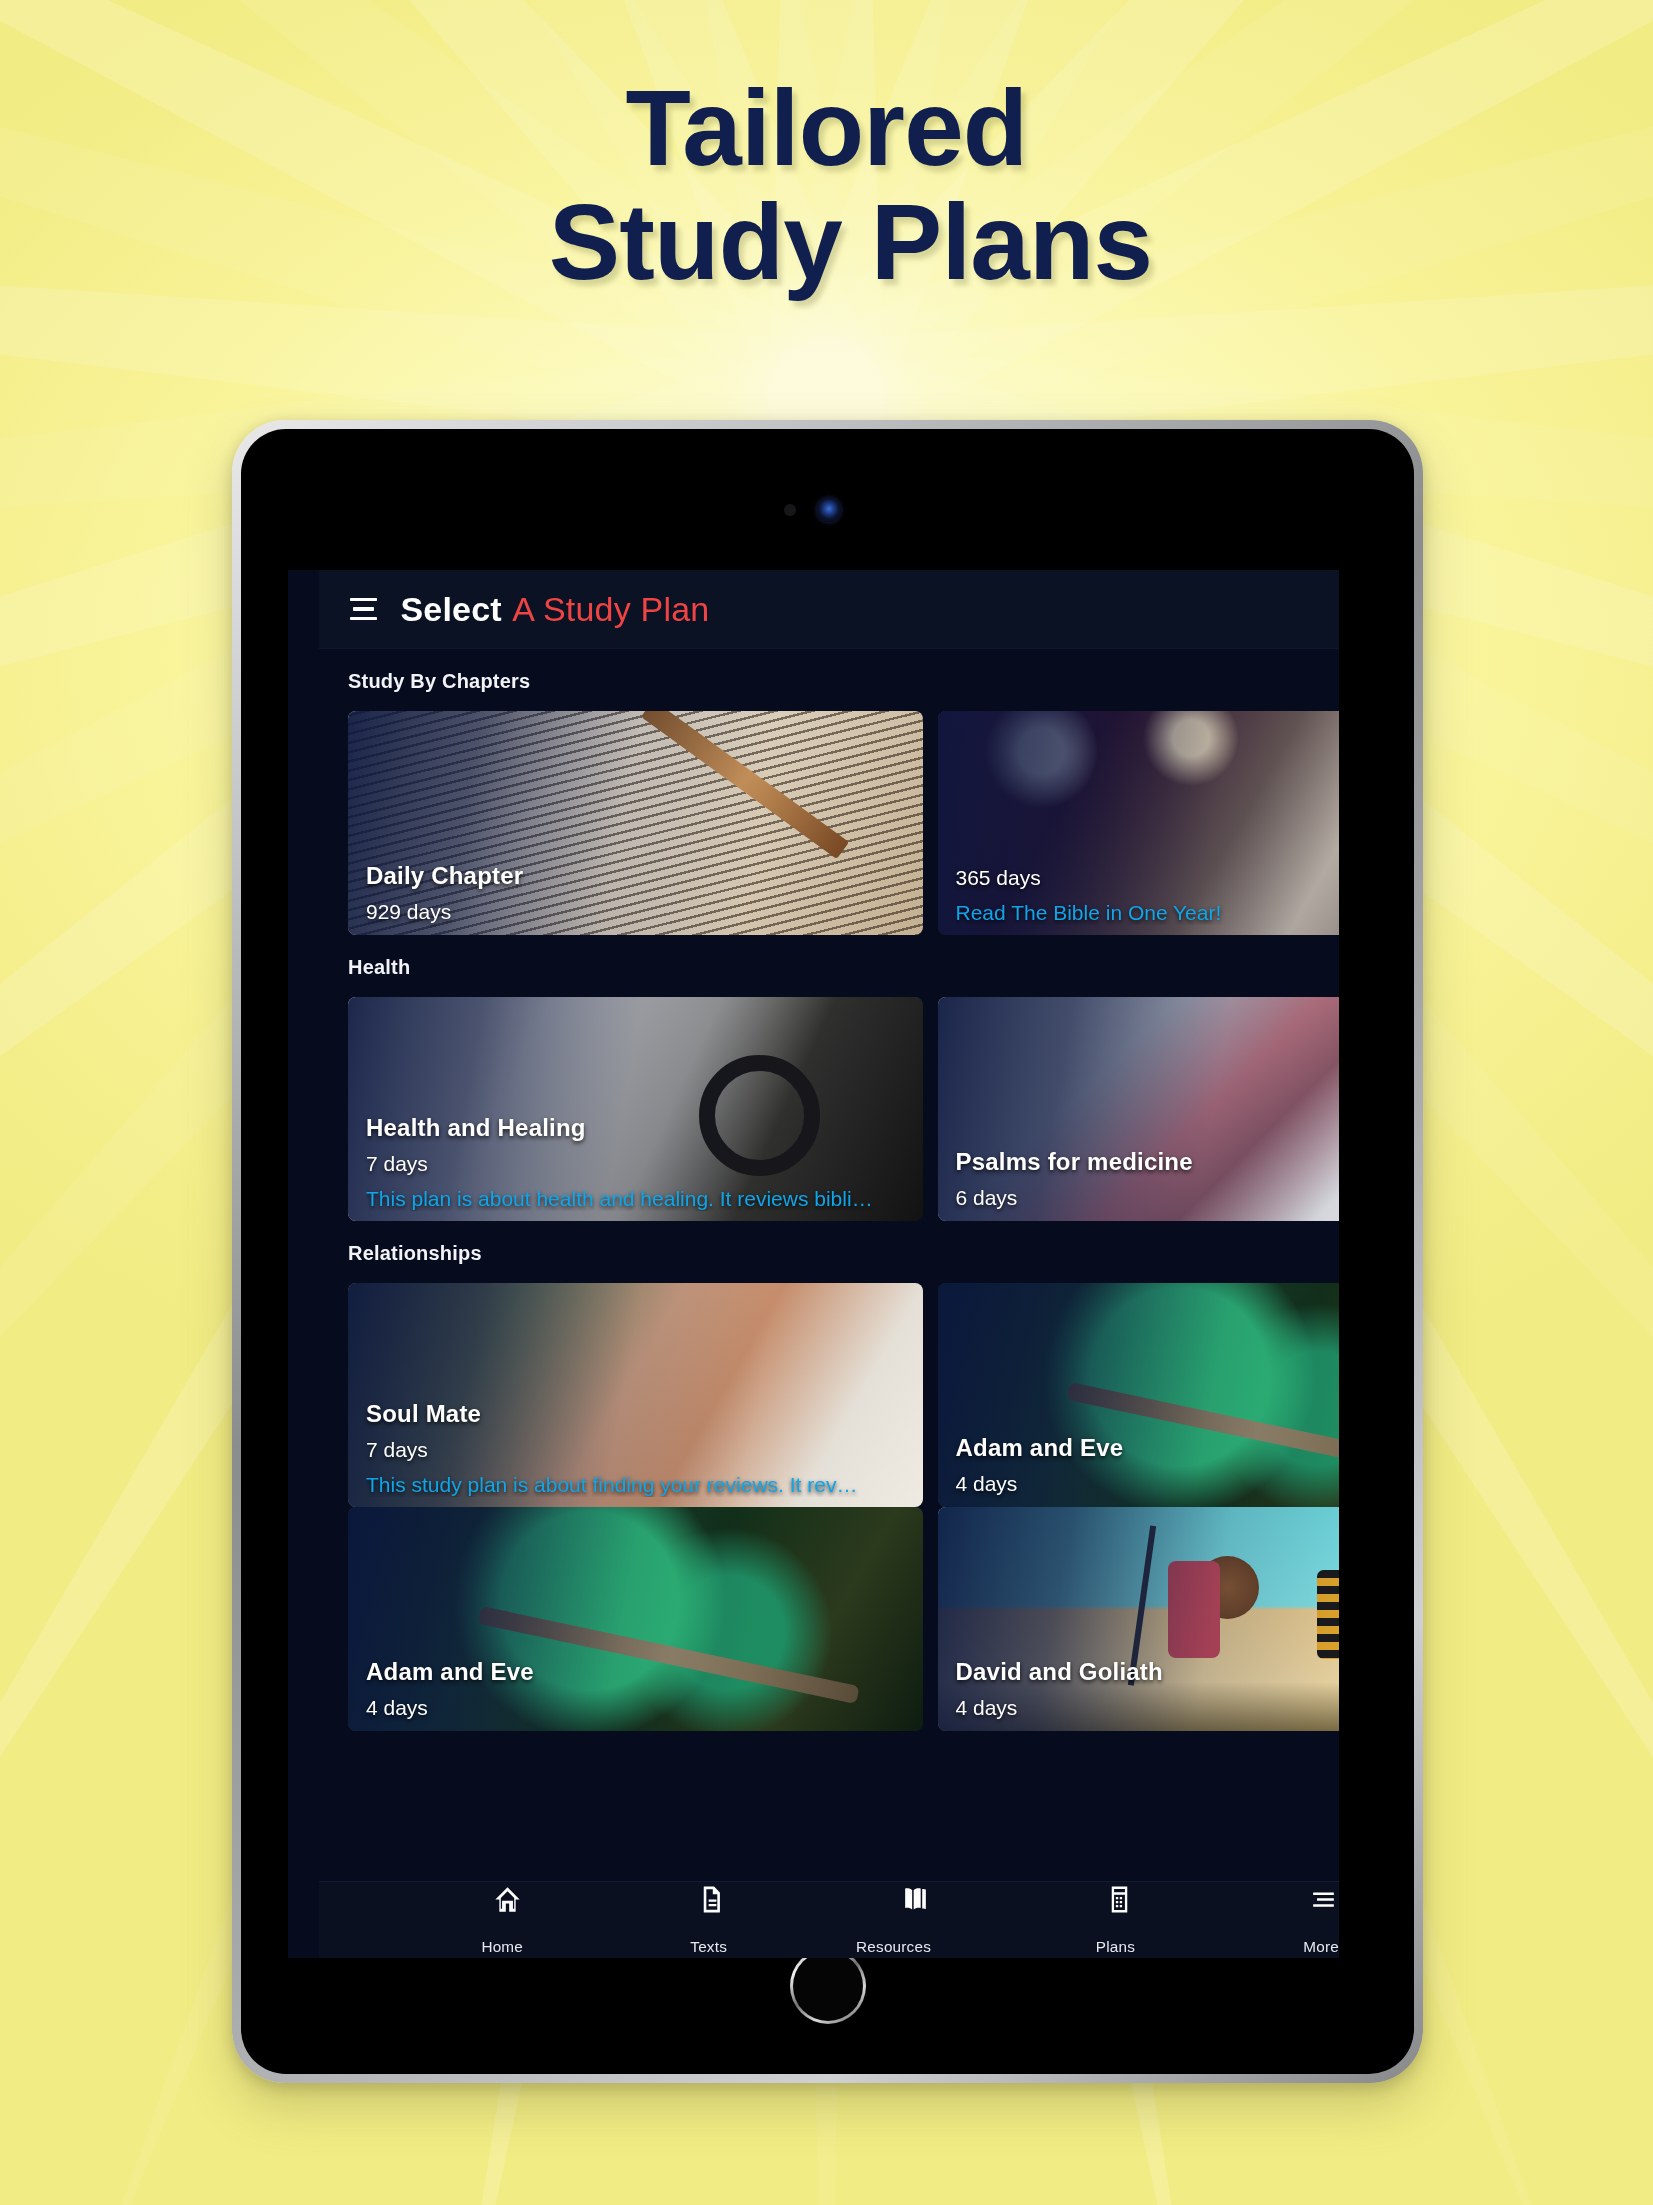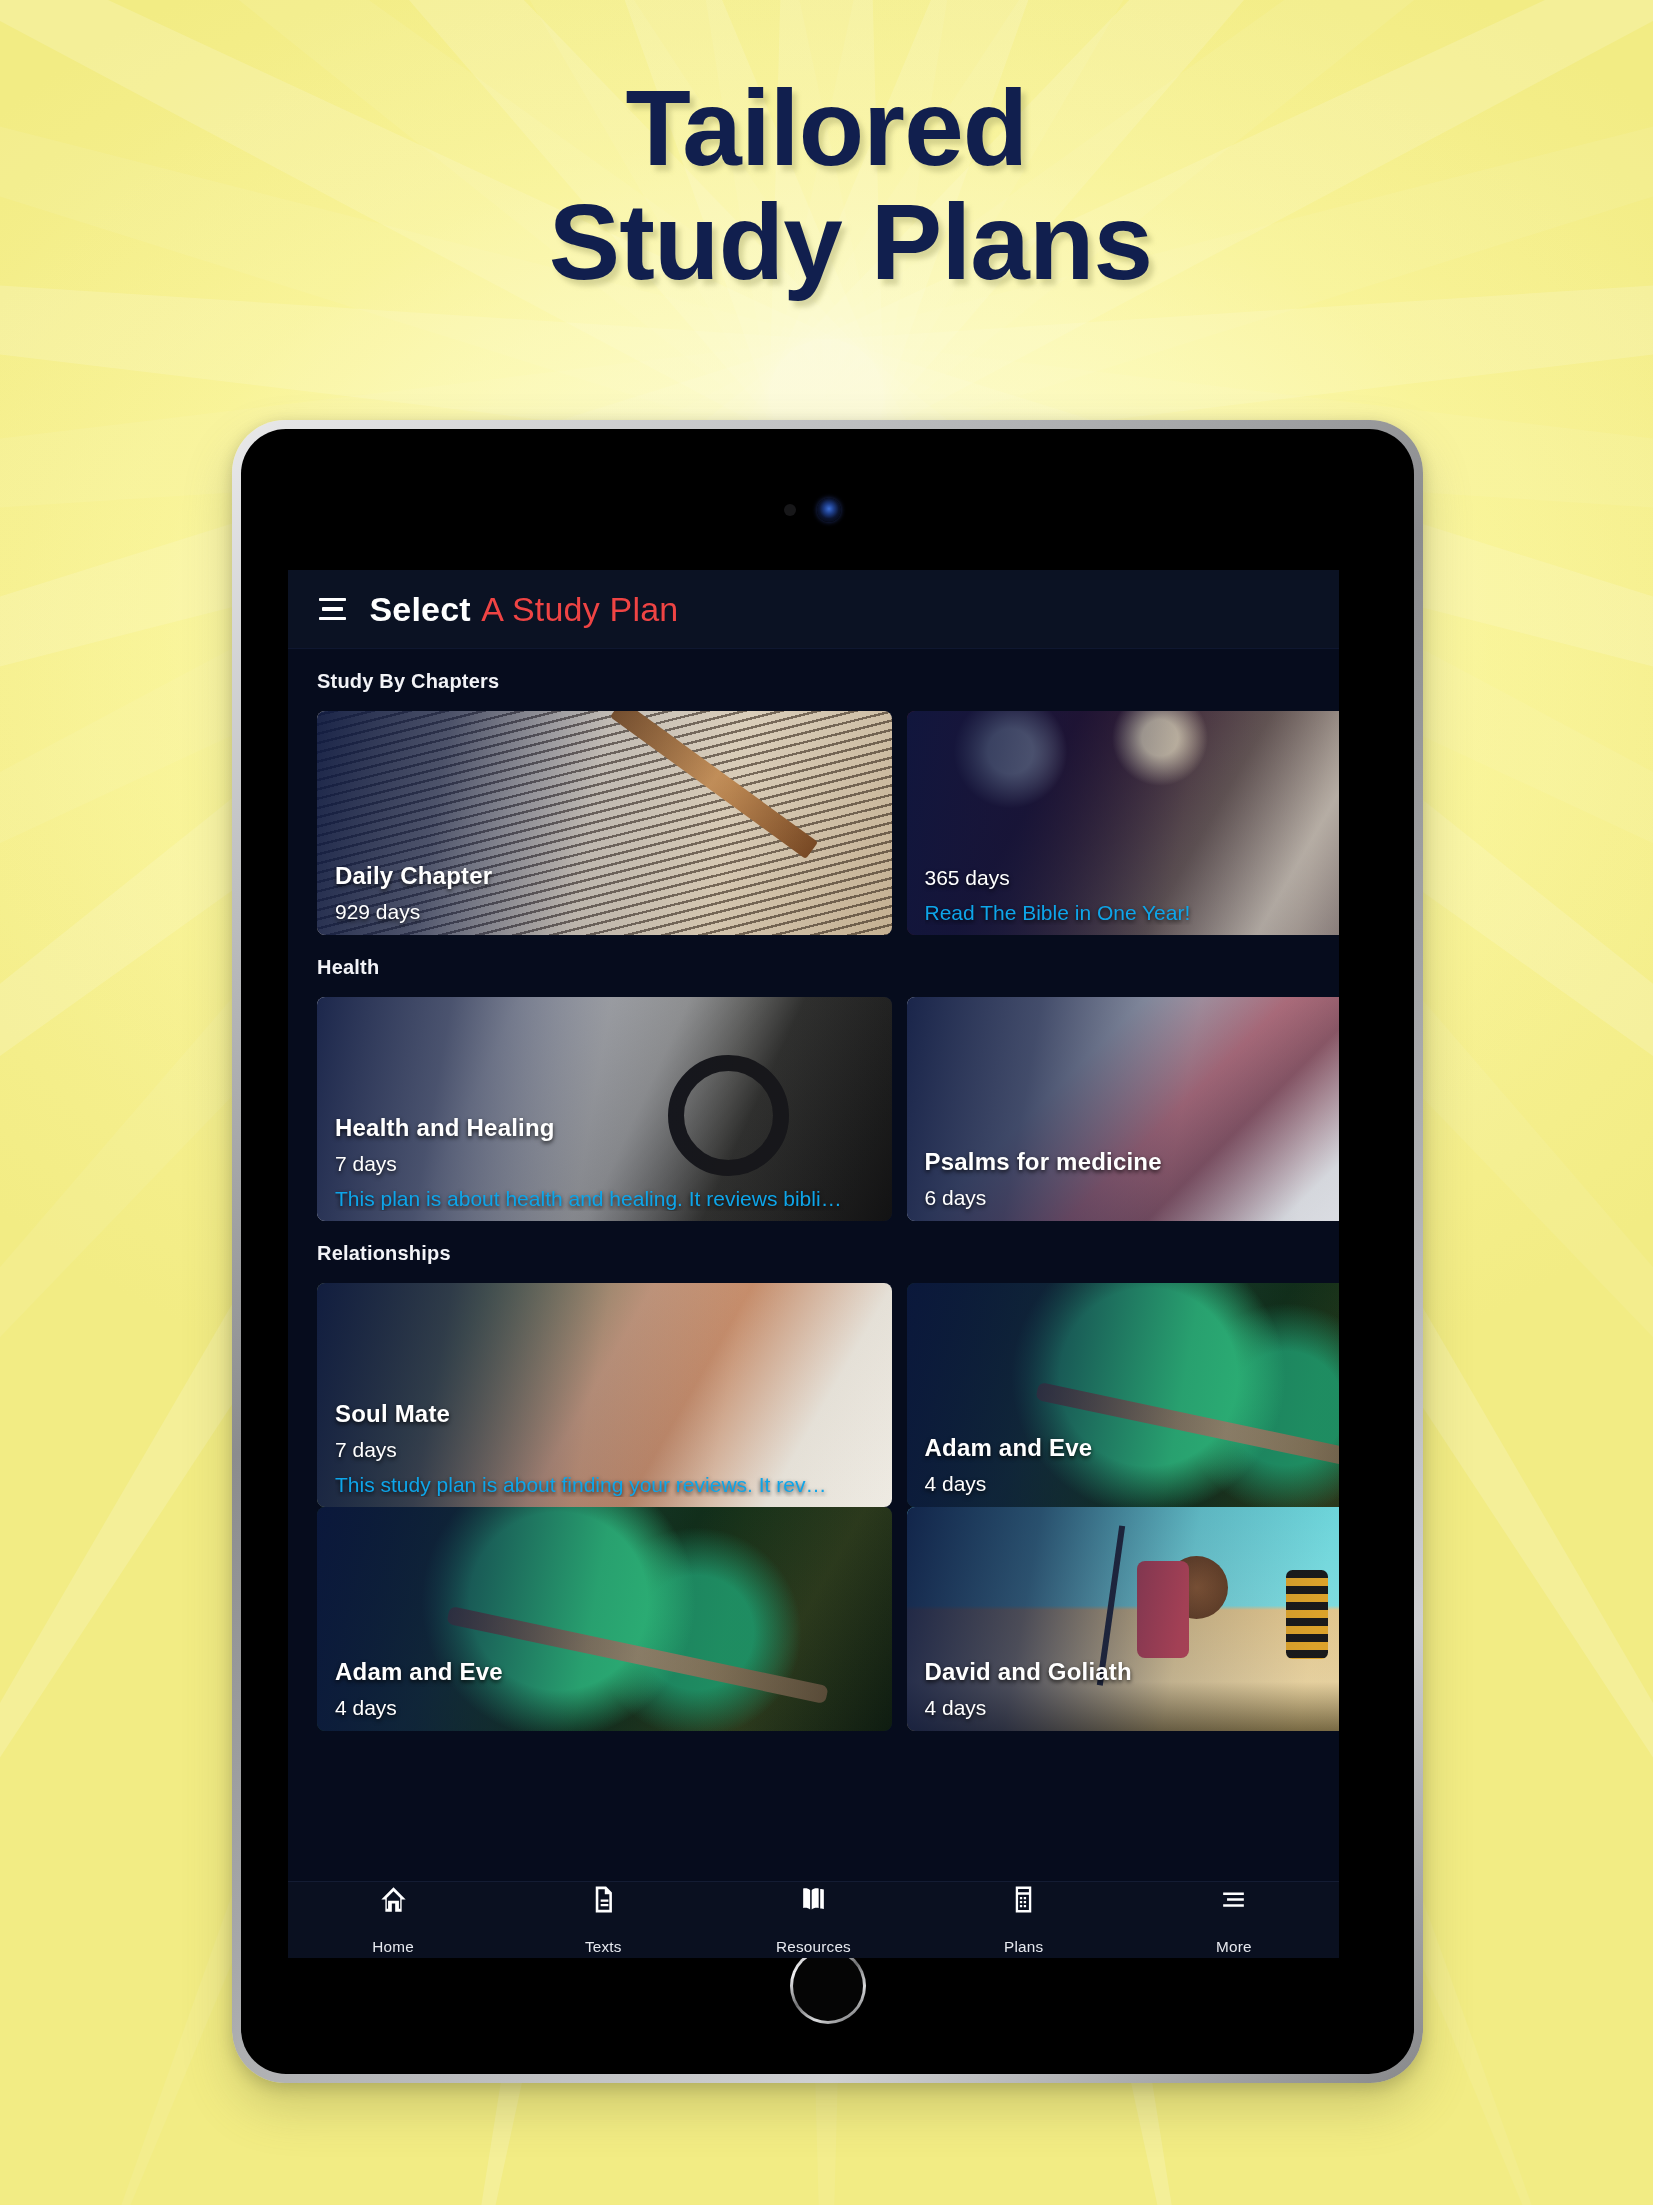--- a/index.html
+++ b/index.html
@@ -78,21 +78,21 @@
     background-clip: content-box, border-box;
   }
 
   
   #screen {
     position: absolute;
     left: 47px; top: 141px;
     width: 1051px; height: 1388px;
     background: #060c1d;
     overflow: hidden;
-    display: flex; flex-direction: column;
+    display: flex; flex-direction: column; padding-left: 31px;
   }
 
   
   #appbar {
     height: 79px; flex: 0 0 79px;
     background: #0b1223;
     display: flex; align-items: center;
     padding-left: 31px;
     border-bottom: 0.8px solid #0f1730;
   }
@@ -159,21 +159,21 @@
   .art-david .shield { position:absolute; width: 63px; height: 63px; border-radius: 50%; background: radial-gradient(circle,#8c5a33,#5e3a1f); left: 45%; top: 22%; }
   .art-david .spear { position:absolute; width: 5.7px; height: 161px; background:#2b2f3a; left: 35%; top: 8%; transform: rotate(8deg); }
 
   
   #bottomnav {
     flex: 0 0 77px; height: 77px;
     background: #0a1020;
     border-top: 0.8px solid #141c33;
     display: flex; align-items: center;
   }
-  .nav-item { flex: 1 1 0; display: flex; flex-direction: column; align-items: center; justify-content: center; gap: 23px; }
+  .nav-item { flex: 1 1 0; display: flex; flex-direction: column; align-items: flex-end; justify-content: center; gap: 23px; }
   .nav-label { font-size: 15.3px; color: #e7e9ef; letter-spacing: 0.2px; }
   .nav-ic { width: 31px; height: 31px; position: relative; display: block; }
   .nav-ic svg { width: 31px; height: 31px; display: block; fill: #ffffff; }
 </style>
 </head>
 <body>
 
 <div id="bg">
   <div id="rays">
       <div class="ray" style="transform: translate(-50%, -100%) rotate(0deg); opacity: 0.55;"></div>

